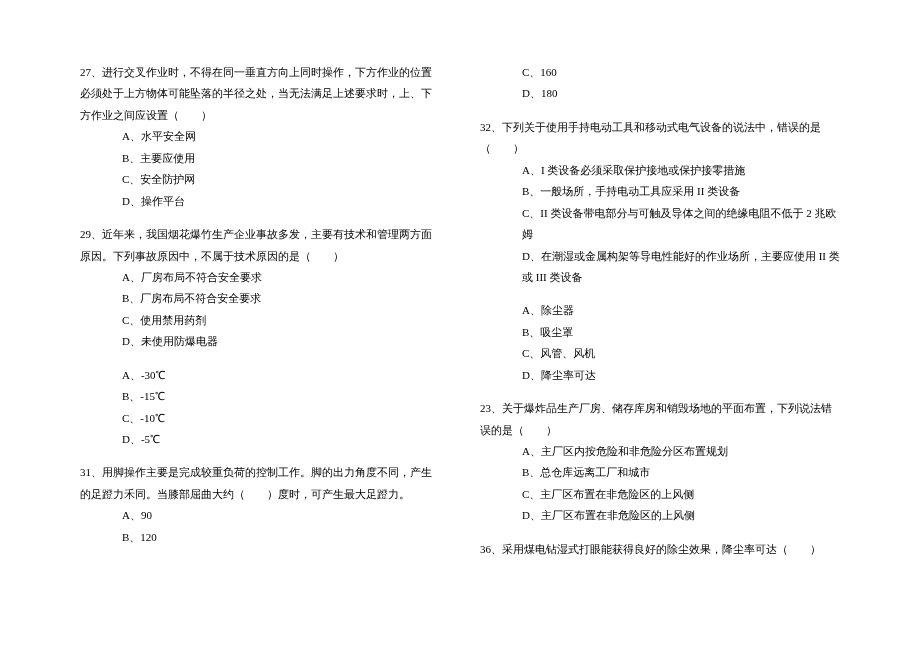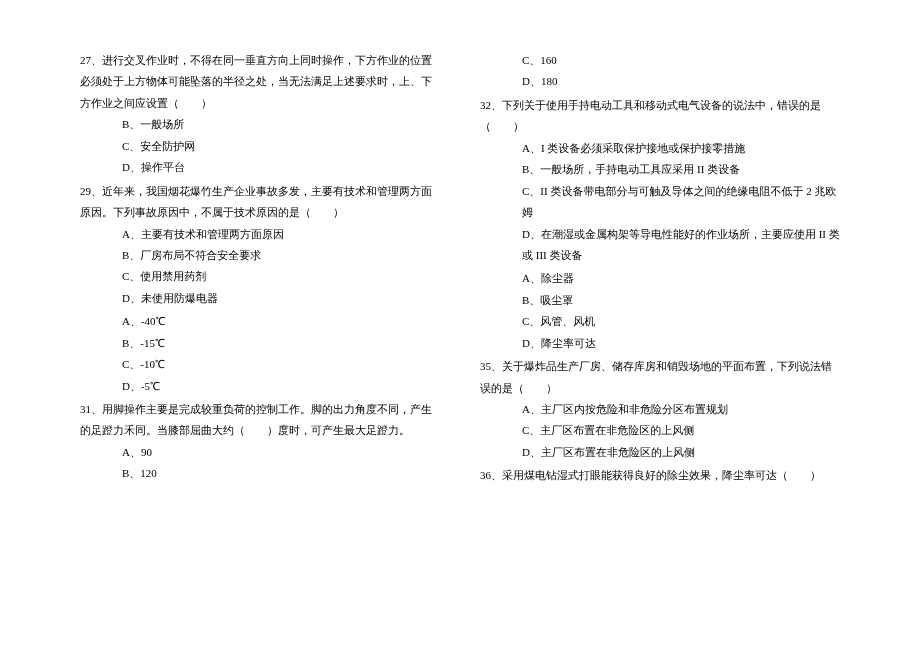--- a/index.html
+++ b/index.html
@@ -16,49 +16,51 @@
     .container {
       display: flex;
       gap: 40px;
     }
     .col {
       flex: 1;
       min-width: 0;
     }
     .q {
       margin-bottom: 2px;
+      margin-top: 12px;
     }
     .opt {
       padding-left: 42px;
     }
   </style>
 </head>
 <body>
 
 <div class="container">
 
   <div class="col">
     <div class="q">
       <div>27、进行交叉作业时，不得在同一垂直方向上同时操作，下方作业的位置必须处于上方物体可能坠落的半径之处，当无法满足上述要求时，上、下方作业之间应设置（　　）</div>
-      <div class="opt">B、一般场所</div>
+      <div class="opt">A、水平安全网</div>
+      <div class="opt">B、主要应使用</div>
       <div class="opt">C、安全防护网</div>
       <div class="opt">D、操作平台</div>
     </div>
 
 
     <div class="q">
       <div>29、近年来，我国烟花爆竹生产企业事故多发，主要有技术和管理两方面原因。下列事故原因中，不属于技术原因的是（　　）</div>
-      <div class="opt">A、主要有技术和管理两方面原因</div>
+      <div class="opt">A、厂房布局不符合安全要求</div>
       <div class="opt">B、厂房布局不符合安全要求</div>
       <div class="opt">C、使用禁用药剂</div>
       <div class="opt">D、未使用防爆电器</div>
     </div>
 
     <div class="q">
-      <div class="opt">A、-40℃</div>
+      <div class="opt">A、-30℃</div>
       <div class="opt">B、-15℃</div>
       <div class="opt">C、-10℃</div>
       <div class="opt">D、-5℃</div>
     </div>
 
     <div class="q">
       <div>31、用脚操作主要是完成较重负荷的控制工作。脚的出力角度不同，产生的足蹬力禾同。当膝部屈曲大约（　　）度时，可产生最大足蹬力。</div>
       <div class="opt">A、90</div>
       <div class="opt">B、120</div>
     </div>
@@ -80,22 +82,23 @@
 
     <div class="q">
       <div class="opt">A、除尘器</div>
       <div class="opt">B、吸尘罩</div>
       <div class="opt">C、风管、风机</div>
       <div class="opt">D、降尘率可达</div>
     </div>
 
 
     <div class="q">
-      <div>35、关于爆炸品生产厂房、储存库房和销毁场地的平面布置，下列说法错误的是（　　）</div>
+      <div>23、关于爆炸品生产厂房、储存库房和销毁场地的平面布置，下列说法错误的是（　　）</div>
       <div class="opt">A、主厂区内按危险和非危险分区布置规划</div>
+      <div class="opt">B、总仓库远离工厂和城市</div>
       <div class="opt">C、主厂区布置在非危险区的上风侧</div>
       <div class="opt">D、主厂区布置在非危险区的上风侧</div>
     </div>
 
     <div class="q">
       <div>36、采用煤电钻湿式打眼能获得良好的除尘效果，降尘率可达（　　）</div>
 
     </div>
   </div>
 

